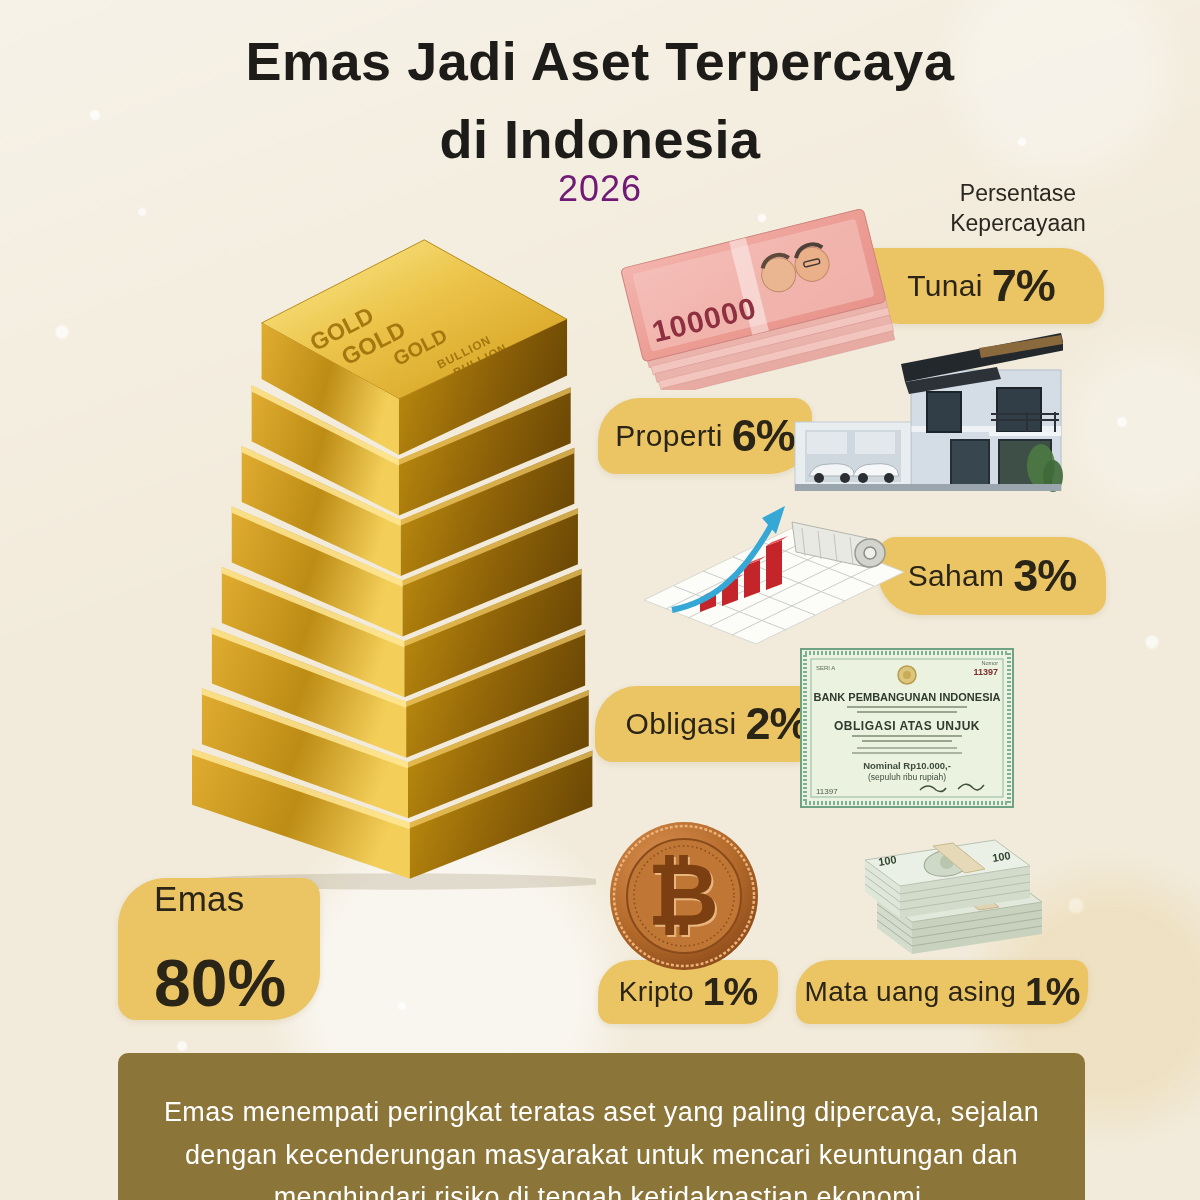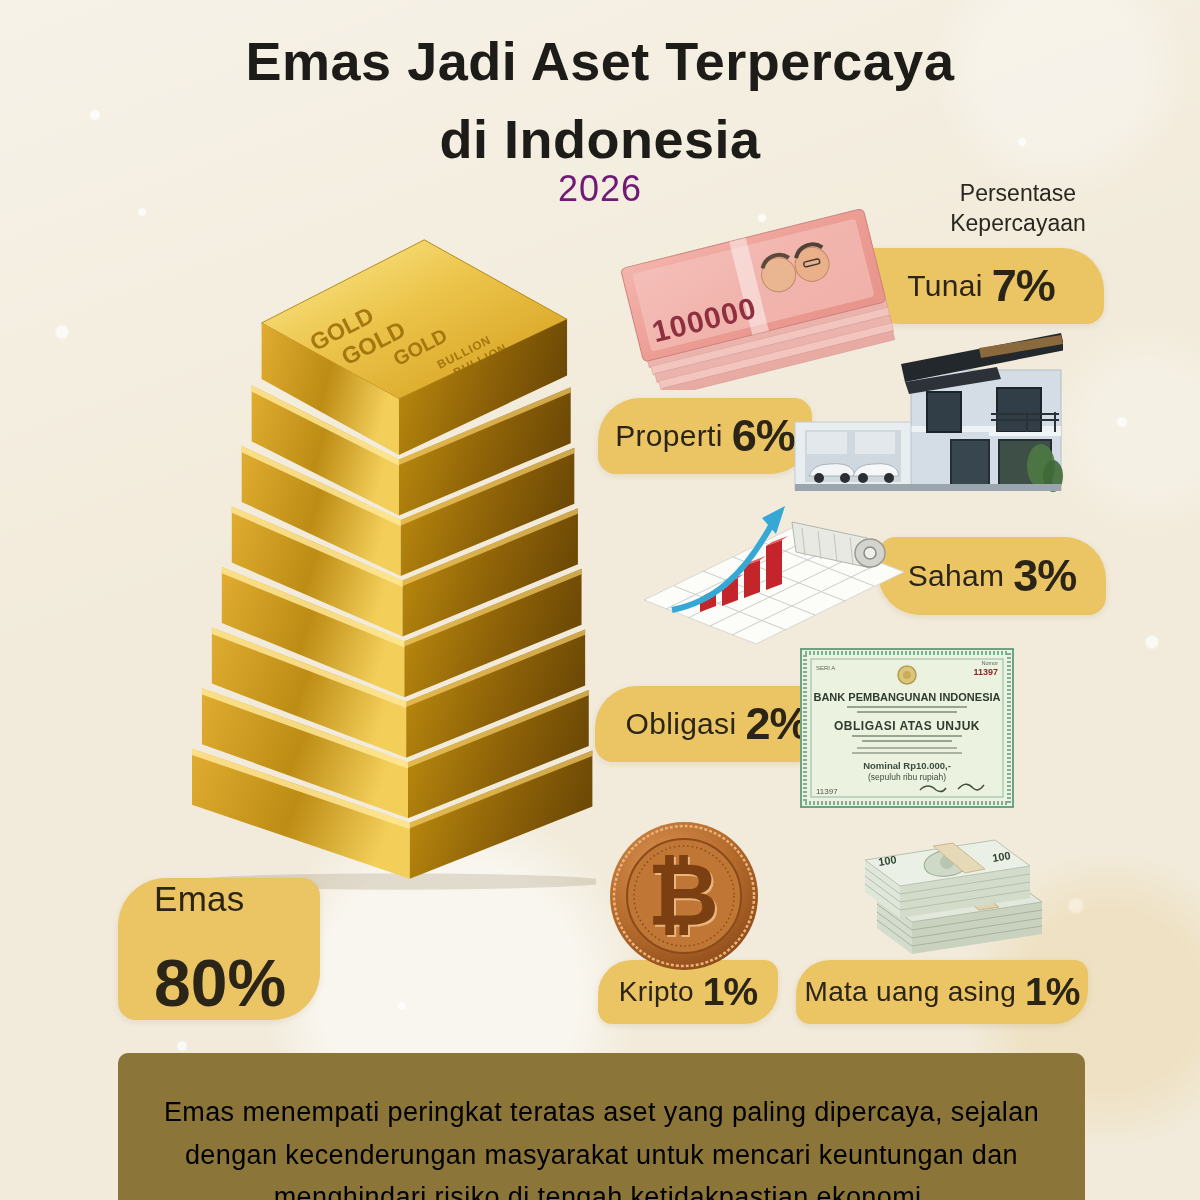--- a/index.html
+++ b/index.html
@@ -61,21 +61,21 @@
     flex-direction:column;align-items:flex-start;justify-content:center;gap:0;
     padding-left:36px;box-sizing:border-box;z-index:6;
   }
   .badge-emas .lbl{font-size:35px;font-weight:500;}
   .badge-emas .val{font-size:66px;font-weight:800;letter-spacing:0;line-height:1.05;margin-top:30px;}
   .art{position:absolute;z-index:5;}
   .gold-stack{left:126px;top:182px;z-index:2;}
   .footer{
     position:absolute;left:118px;top:1053px;width:967px;height:147px;
     background:#8c7539;border-radius:10px 10px 0 0;
-    color:#000000;text-align:center;font-size:27px;font-weight:400;
+    color:#ffffff;text-align:center;font-size:27px;font-weight:400;
     line-height:1.58;letter-spacing:.4px;
     display:flex;flex-direction:column;justify-content:flex-start;
     padding-top:38px;box-sizing:border-box;z-index:7;
   }
 </style>
 </head>
 <body>
 
 <div class="canvas">
   <div class="bokeh"></div>

